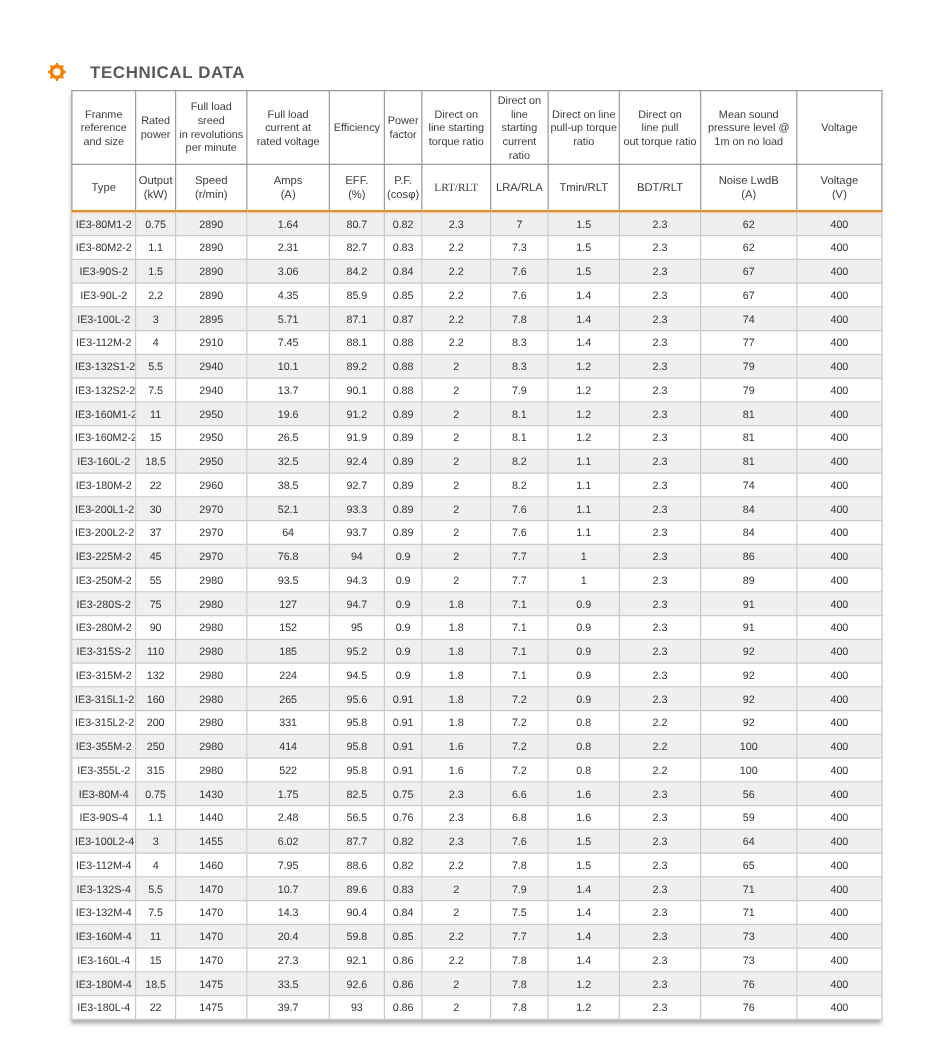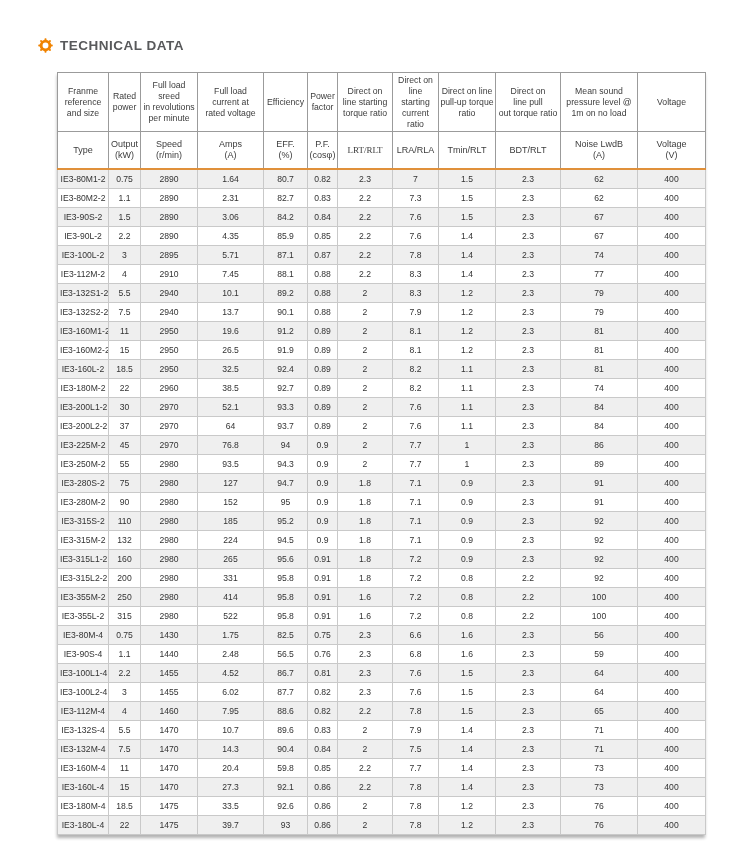--- a/index.html
+++ b/index.html
@@ -8,21 +8,21 @@
     width:740px;height:847px;
     background:#ffffff;
     font-family:"Liberation Sans", sans-serif;
     overflow:hidden;
   }
   .title-bar{
     position:absolute;top:38px;left:38px;
     display:flex;align-items:center;gap:7px;
   }
   .title-bar h1{
-    margin:0;font-size:13.5px;font-weight:bold;
+    margin:12px;font-size:13.5px;font-weight:bold;
     color:#58595b;letter-spacing:.5px;
   }
   .gear{display:block;}
   .tbl-wrap{
     position:absolute;left:57px;top:72px;width:648px;
     box-shadow:0 3px 3px rgba(0,0,0,.30);
   }
   table{
     width:100%;border-collapse:collapse;table-layout:fixed;
     background:#fff;
@@ -504,34 +504,20 @@
             <td>56.5</td>
             <td>0.76</td>
             <td>2.3</td>
             <td>6.8</td>
             <td>1.6</td>
             <td>2.3</td>
             <td>59</td>
             <td>400</td>
           </tr>
           <tr>
-            <td>IE3-100L1-4</td>
-            <td>2.2</td>
-            <td>1455</td>
-            <td>4.52</td>
-            <td>86.7</td>
-            <td>0.81</td>
-            <td>2.3</td>
-            <td>7.6</td>
-            <td>1.5</td>
-            <td>2.3</td>
-            <td>64</td>
-            <td>400</td>
-          </tr>
-          <tr>
             <td>IE3-100L2-4</td>
             <td>3</td>
             <td>1455</td>
             <td>6.02</td>
             <td>87.7</td>
             <td>0.82</td>
             <td>2.3</td>
             <td>7.6</td>
             <td>1.5</td>
             <td>2.3</td>

